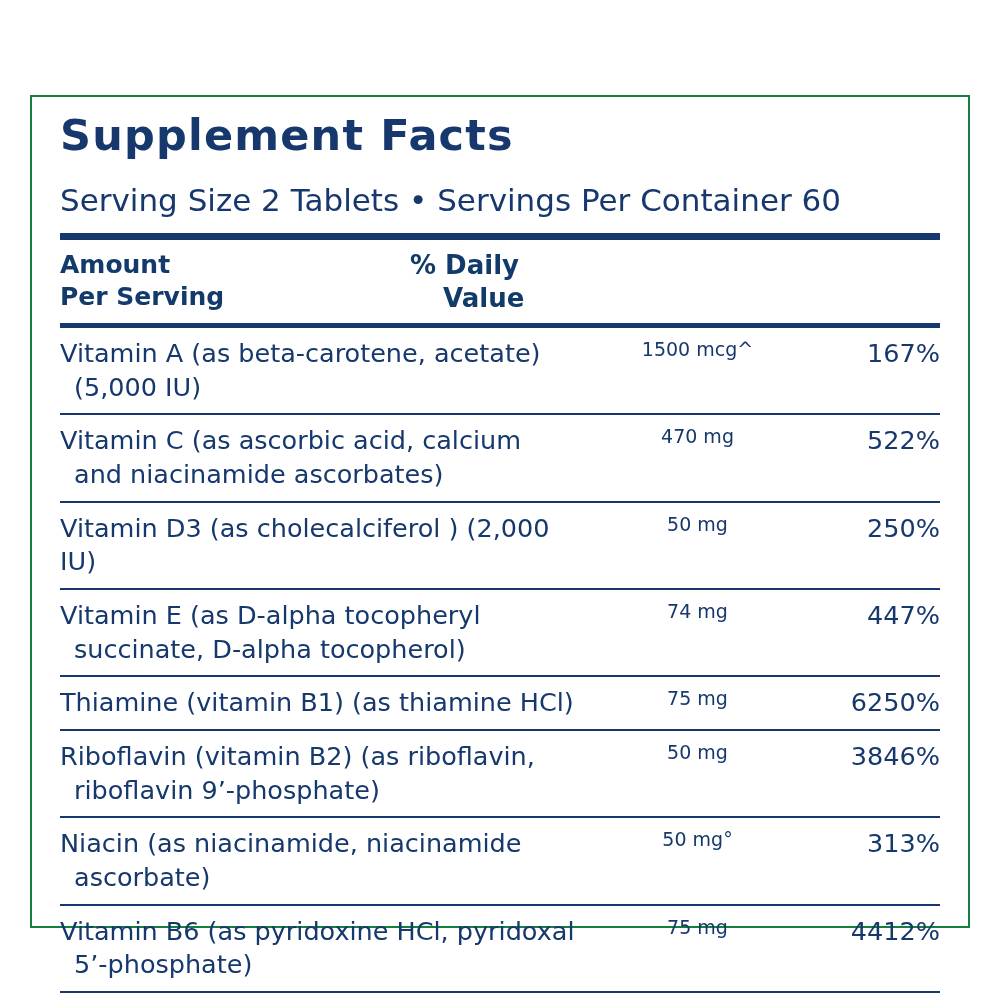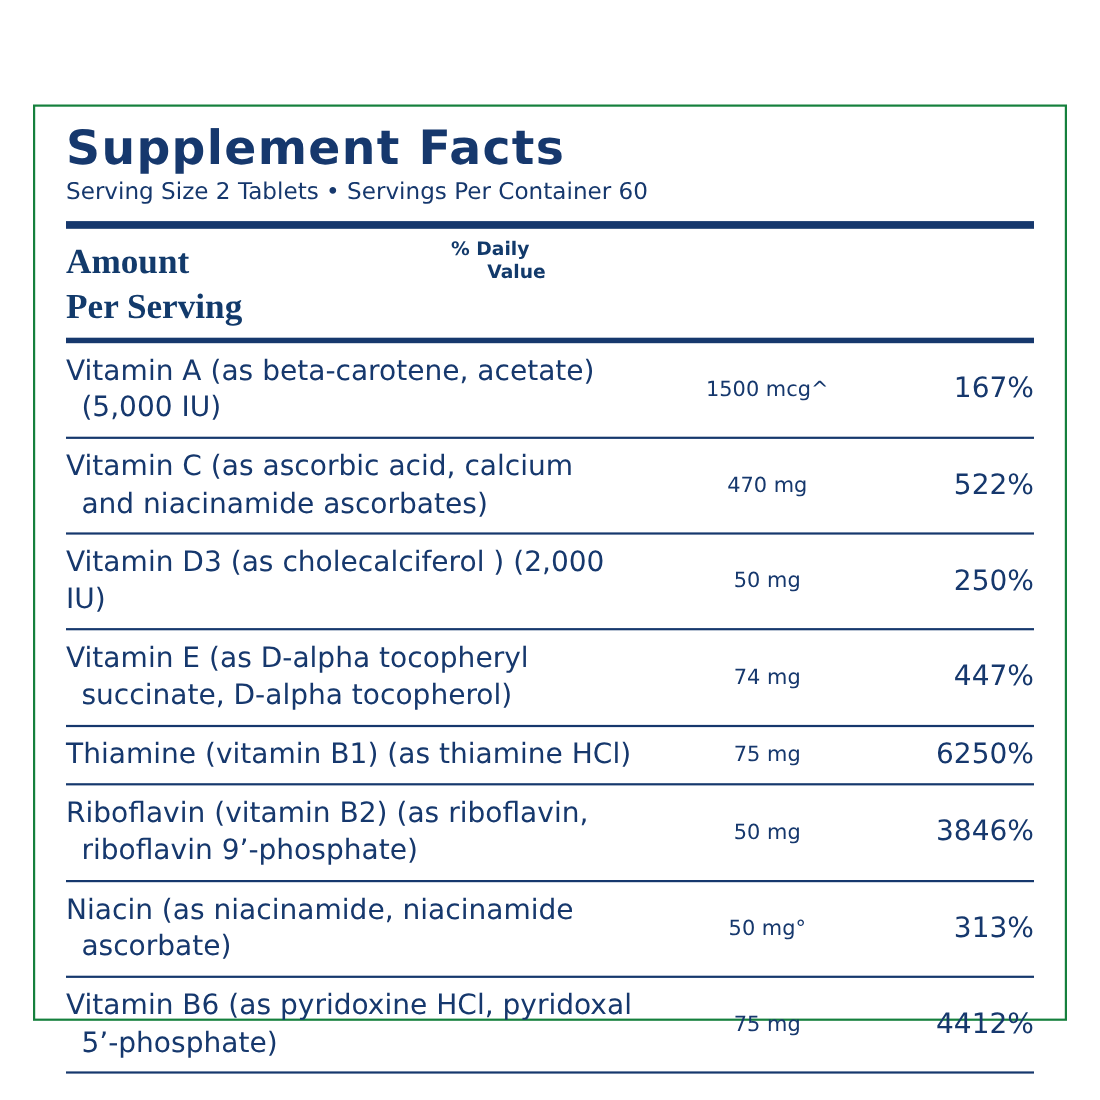--- a/index.html
+++ b/index.html
@@ -31,23 +31,23 @@
   }
   .title {
     font-size: 43px;
     font-weight: bold;
     letter-spacing: 1.2px;
     color: #16386d;
     margin: 4px 0 0 14px;
     line-height: 1.15;
   }
   .serving {
-    font-size: 21px;
-    color: #16386d;
-    margin: 2px 0 0 14px;
+    font-size: 31px;
+    color: #16386d;
+    margin: 22px 0 0 14px;
     line-height: 1.2;
   }
   .rule-thick {
     height: 7px;
     background: #16386d;
     margin: 13px 14px 0 14px;
   }
   .rule-med {
     height: 5px;
     background: #16386d;
@@ -56,41 +56,40 @@
   .rule-thin {
     height: 2px;
     background: #16386d;
     margin: 0 14px;
   }
   .headrow {
     display: flex;
     margin: 9px 14px 8px 14px;
   }
   .head-left {
-    font-size: 32px;
+    font-size: 25px;
     font-weight: bold;
     line-height: 1.28;
     width: 350px;
-    font-family: Liberation Serif, serif;
   }
   .head-right {
-    font-size: 17px;
+    font-size: 26px;
     font-weight: bold;
     line-height: 1.28;
   }
   .head-right .ind {
     padding-left: 33px;
     display: block;
   }
   .rows {
     margin: 0 14px;
   }
   .row {
     display: flex;
-    align-items: center;
+    align-items: flex-start;
     padding: 9px 0 9px 0;
   }
   .row + .row {
     border-top: 2px solid #16386d;
   }
   .nutrient {
     flex: 1 1 auto;
     font-size: 25.5px;
     line-height: 1.32;
     color: #16386d;

